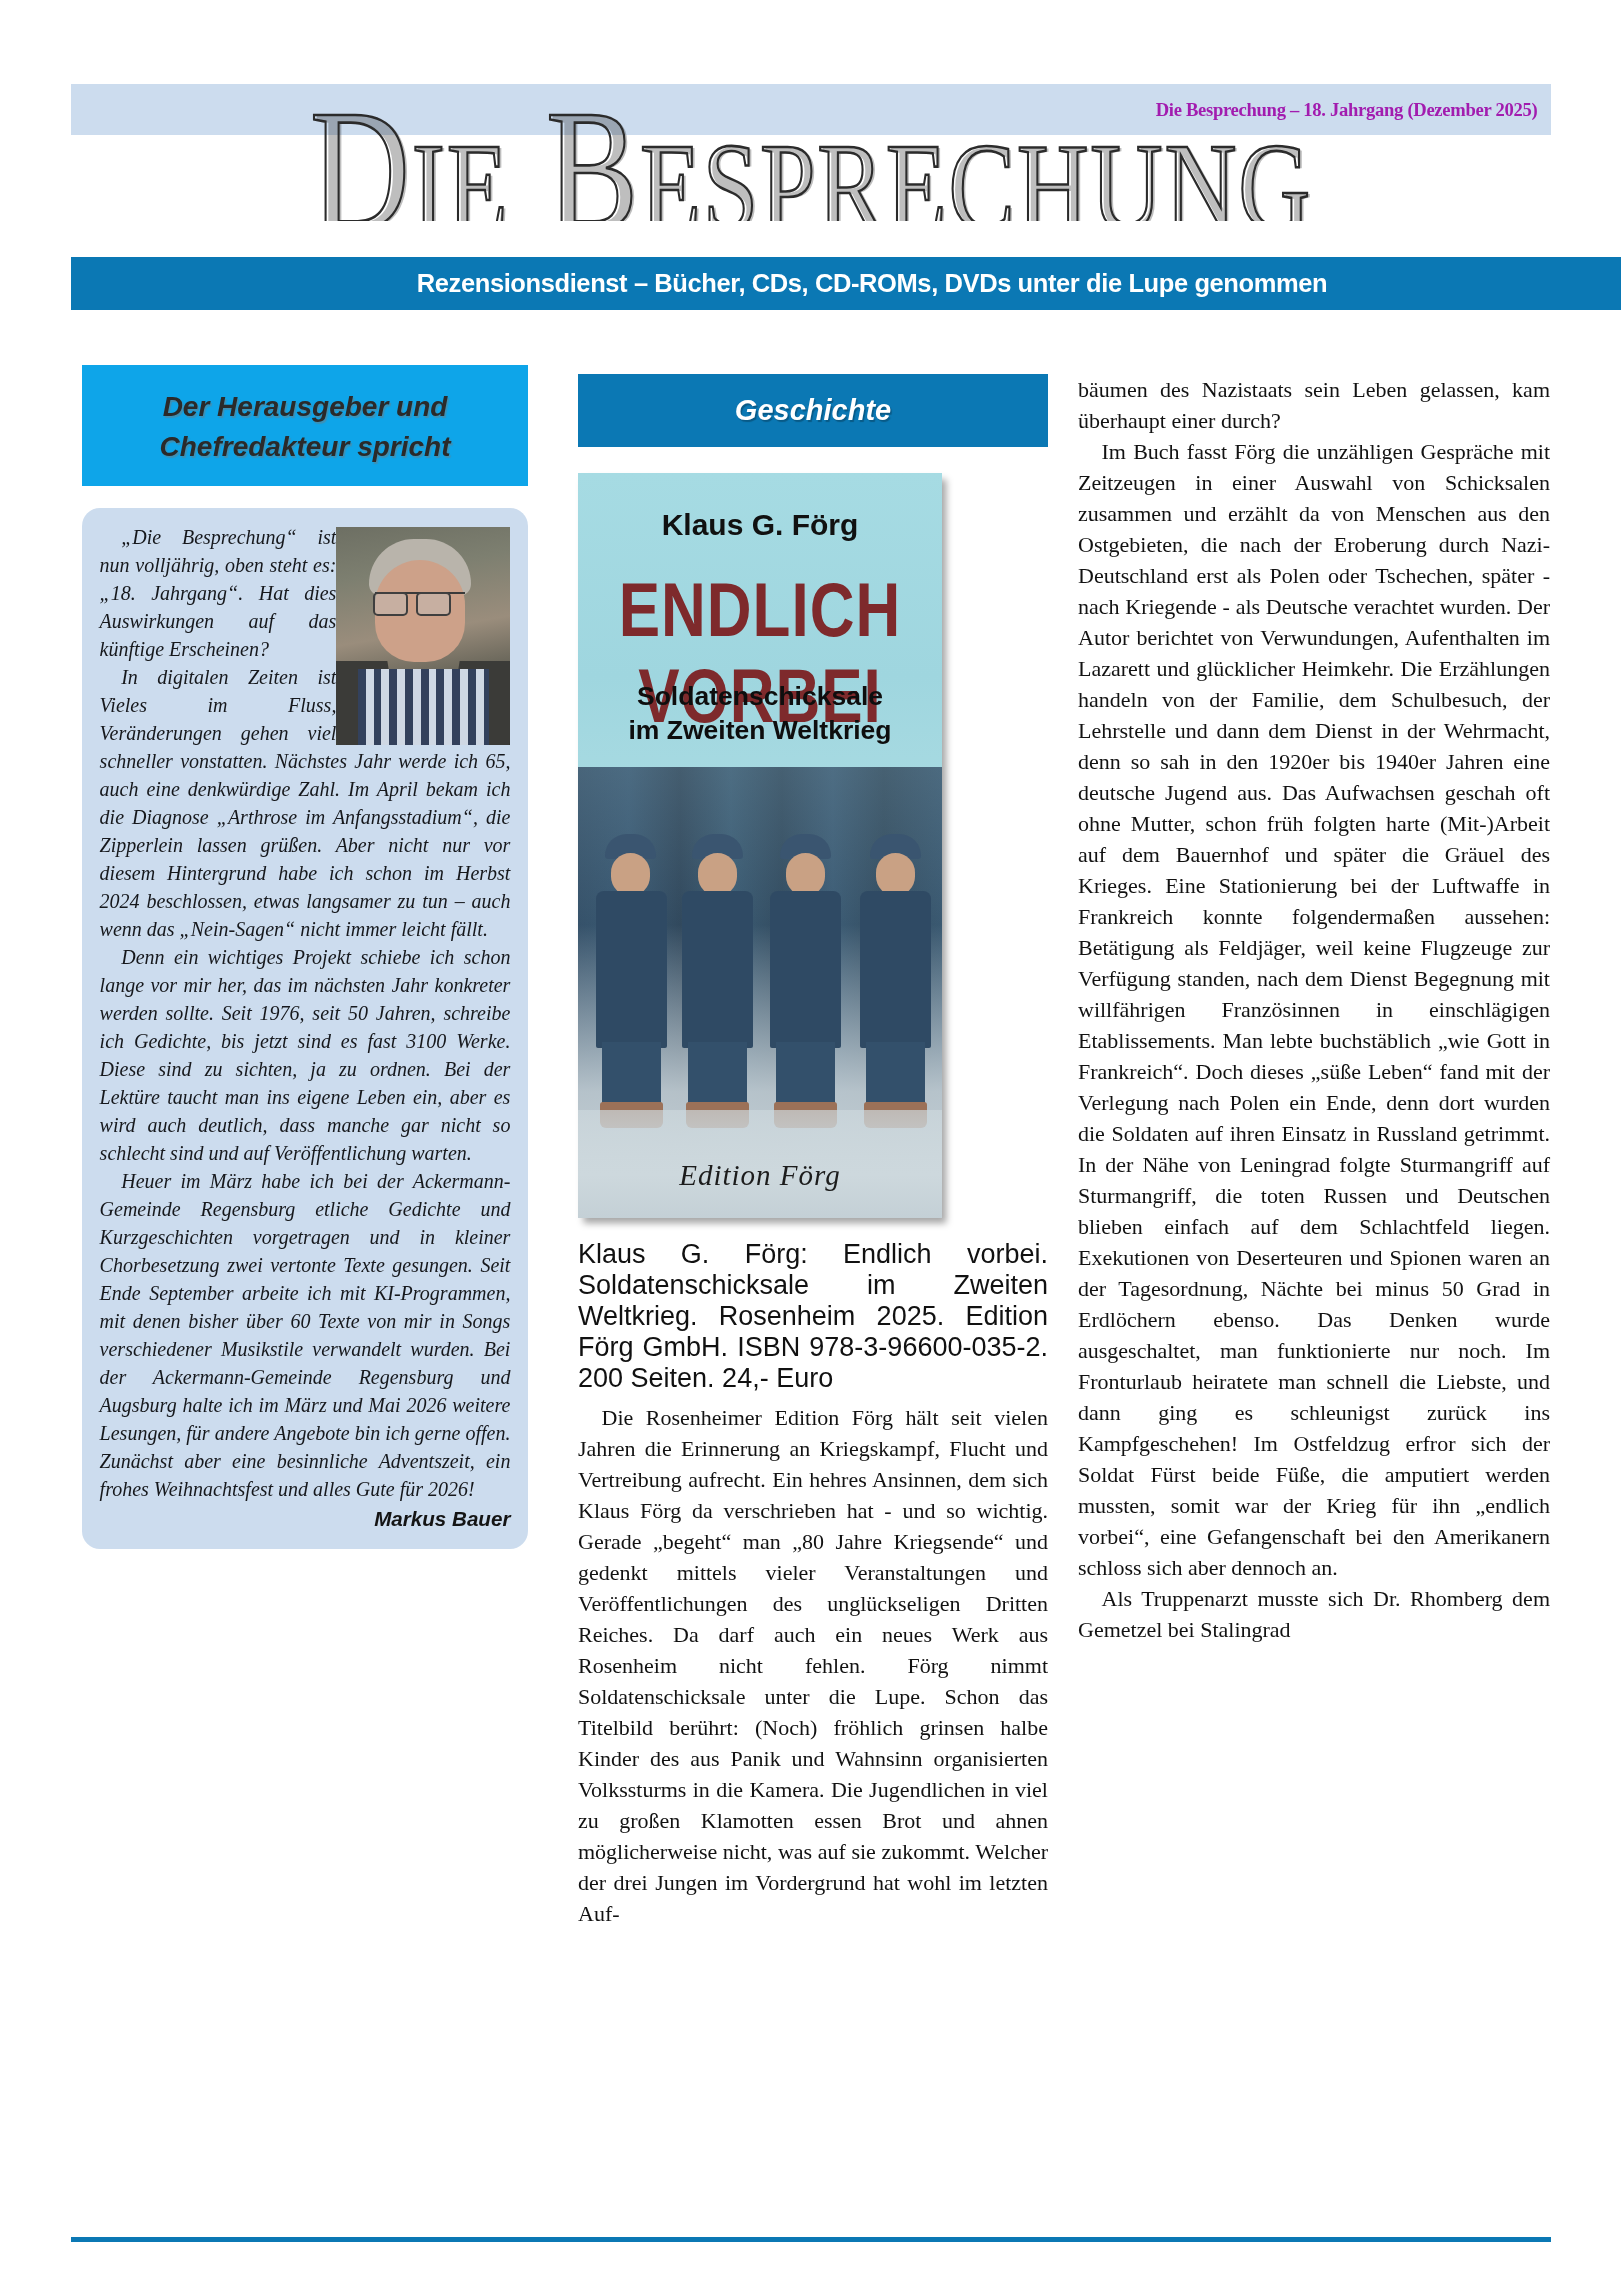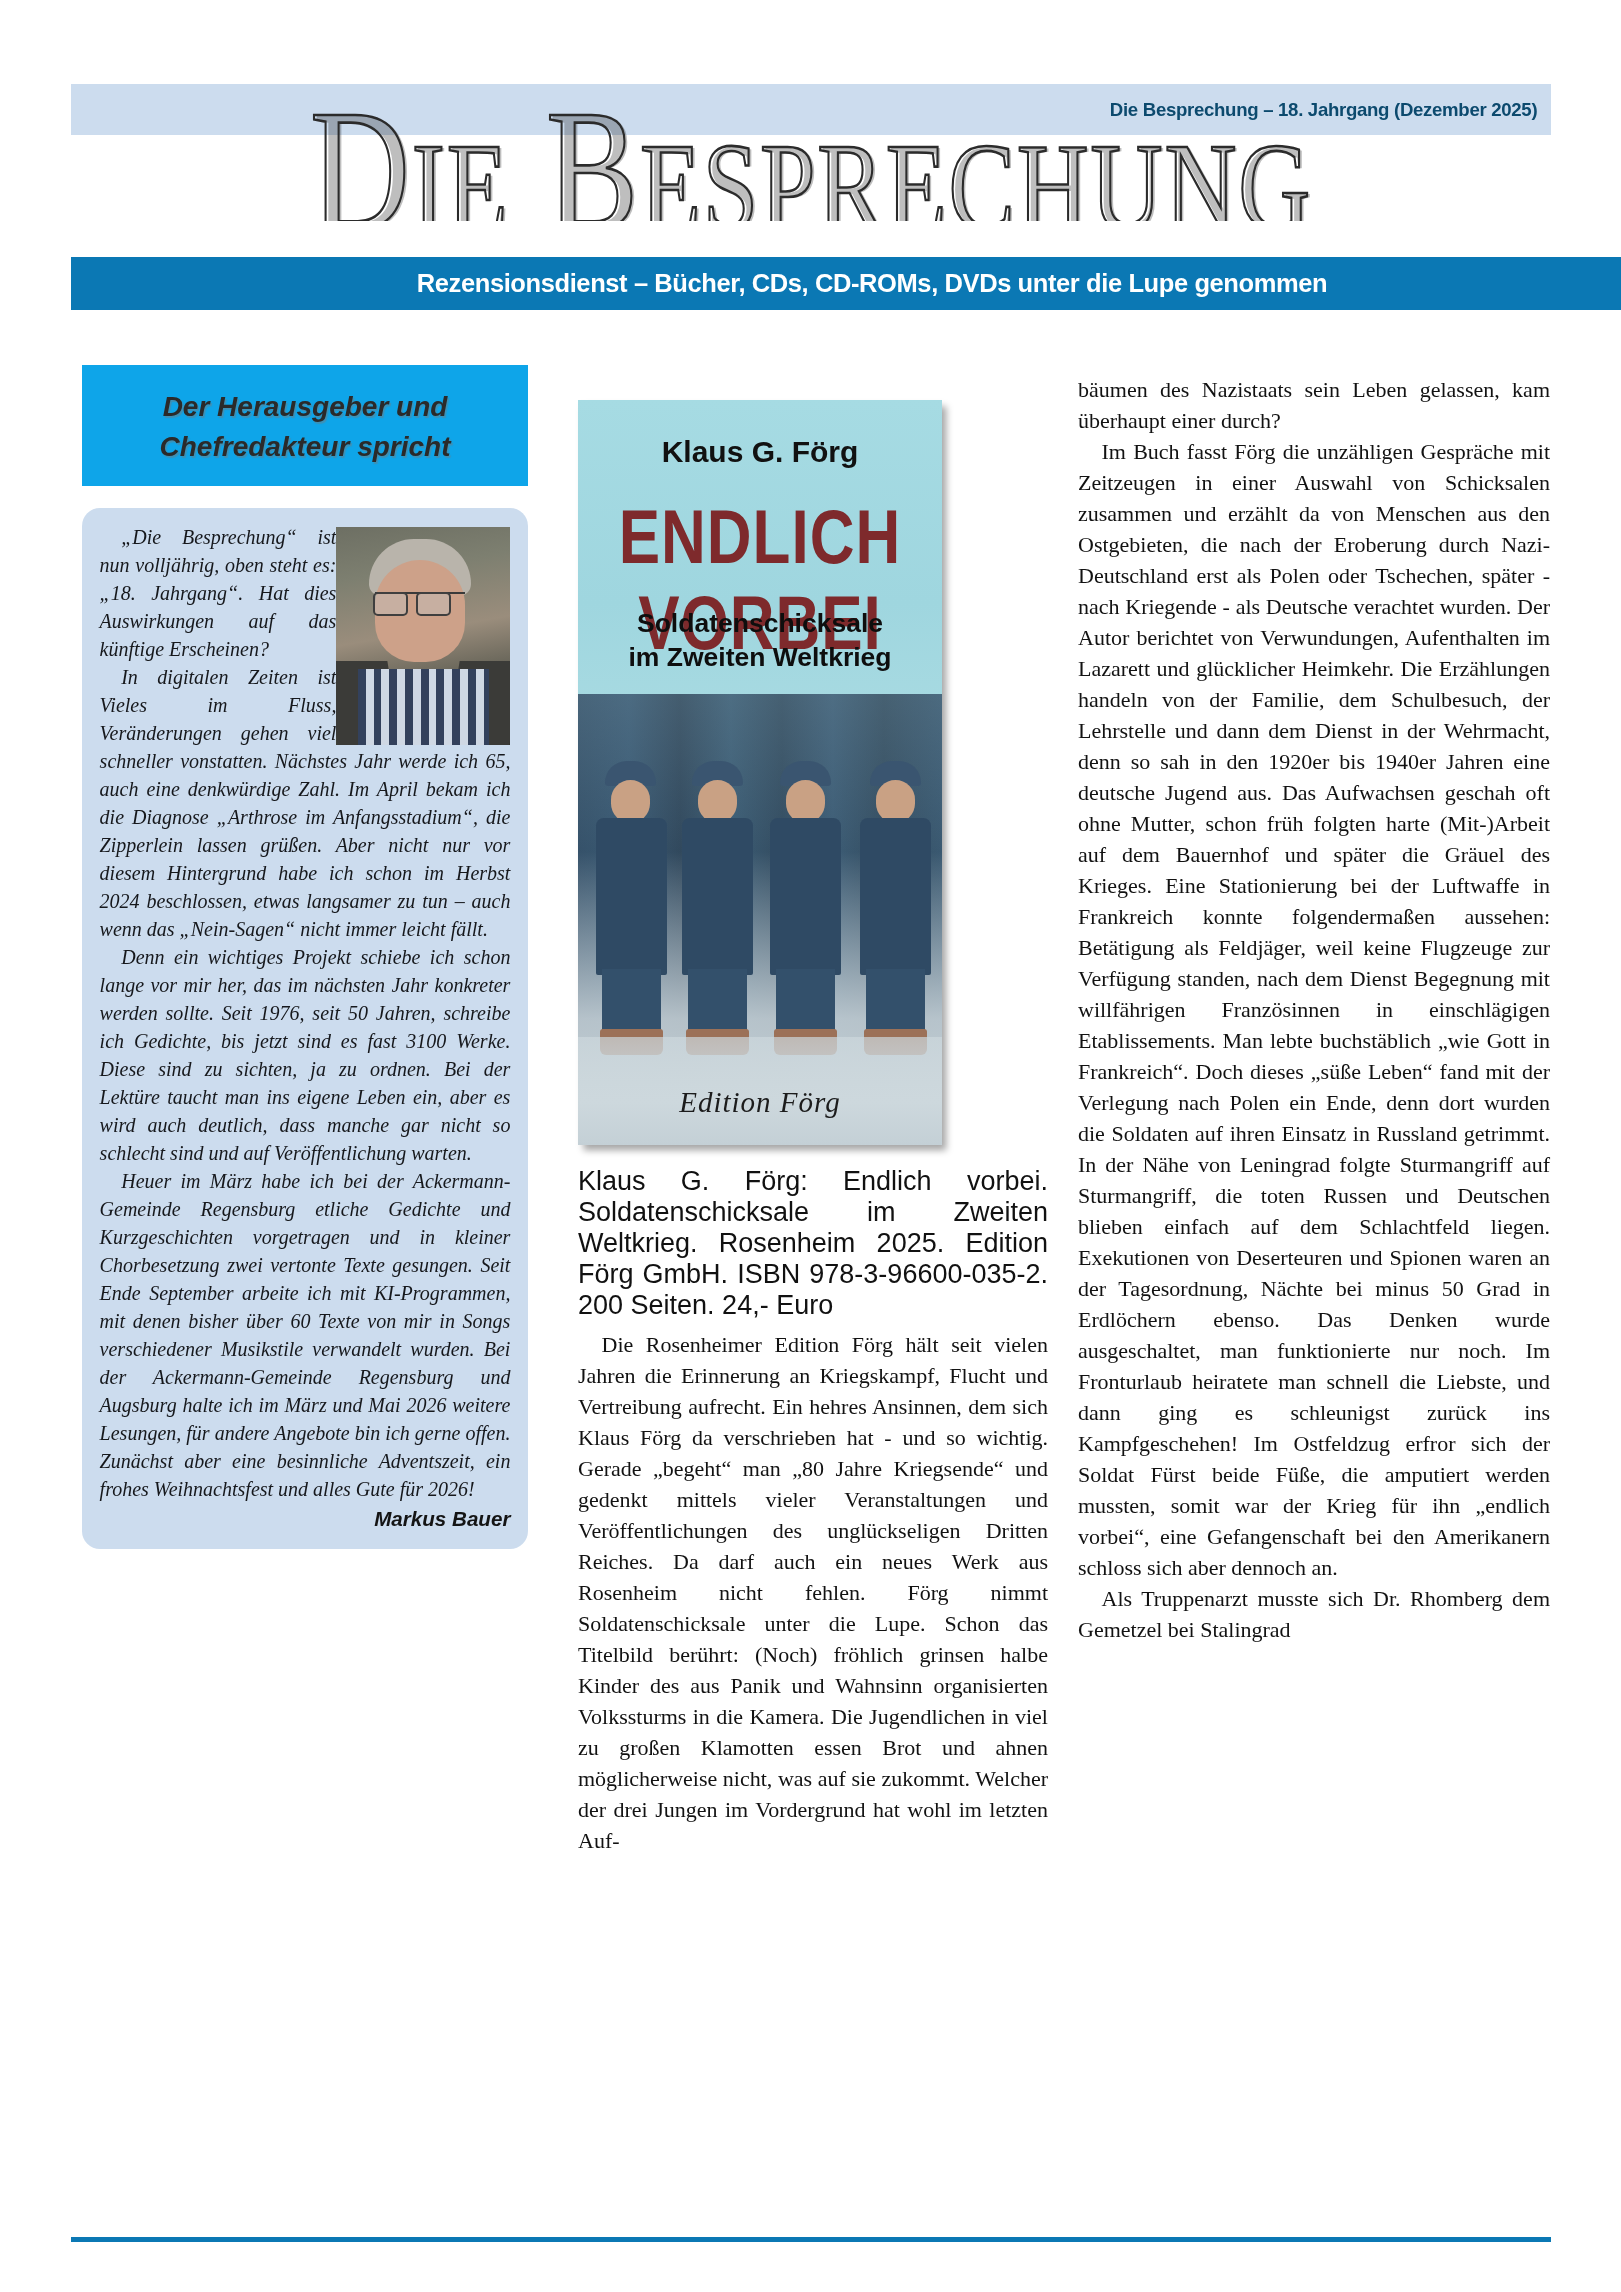--- a/index.html
+++ b/index.html
@@ -29,24 +29,24 @@
     position: absolute;
     left: 71px; top: 84px;
     width: 1480px;
     height: 51px;
     background: #ccdcee;
   }
   .masthead-issue {
     position: absolute;
     right: 13.7px; top: 50%;
     transform: translateY(-50%);
-    font-family: Liberation Sans, sans-serif;
+    font-family: Liberation Serif, serif;
     font-weight: bold;
     font-size: 18.6px;
-    color: #0c4a6e;
+    color: #a21caf;
     letter-spacing: -0.3px;
     white-space: nowrap;
   }
 
   .title-wrap {
     position: absolute;
     left: 71px; top: 94px;
     width: 1480px;
     height: 127px;
     text-align: center;
@@ -363,20 +363,23 @@
       <p>In digitalen Zeiten ist Vieles im Fluss, Veränderungen gehen viel schneller vonstatten. Nächstes Jahr werde ich 65, auch eine denkwürdige Zahl. Im April bekam ich die Diagnose „Arthrose im Anfangsstadium“, die Zipperlein lassen grüßen. Aber nicht nur vor diesem Hintergrund habe ich schon im Herbst 2024 beschlossen, etwas langsamer zu tun – auch wenn das „Nein-Sagen“ nicht immer leicht fällt.</p>
       <p>Denn ein wichtiges Projekt schiebe ich schon lange vor mir her, das im nächsten Jahr konkreter werden sollte. Seit 1976, seit 50 Jahren, schreibe ich Gedichte, bis jetzt sind es fast 3100 Werke. Diese sind zu sichten, ja zu ordnen. Bei der Lektüre taucht man ins eigene Leben ein, aber es wird auch deutlich, dass manche gar nicht so schlecht sind und auf Veröffentlichung warten.</p>
       <p>Heuer im März habe ich bei der Ackermann-Gemeinde Regensburg etliche Gedichte und Kurzgeschichten vorgetragen und in kleiner Chorbesetzung zwei vertonte Texte gesungen. Seit Ende September arbeite ich mit KI-Programmen, mit denen bisher über 60 Texte von mir in Songs verschiedener Musikstile verwandelt wurden. Bei der Ackermann-Gemeinde Regensburg und Augsburg halte ich im März und Mai 2026 weitere Lesungen, für andere Angebote bin ich gerne offen. Zunächst aber eine besinnliche Adventszeit, ein frohes Weihnachtsfest und alles Gute für 2026!</p>
 
       <div class="signature">Markus Bauer</div>
     </div>
   </div>
 
   <div class="col-mid">
 
+    <div class="box-head-blue">
+      <h2>Geschichte</h2>
+    </div>
 
     <div class="cover-wrap">
       <div class="cover-sky"></div>
       <div class="cover-author">Klaus G. Förg</div>
       <div class="cover-title">ENDLICH VORBEI</div>
       <div class="cover-sub">
         <div>Soldatenschicksale</div>
         <div>im Zweiten Weltkrieg</div>
       </div>
       <div class="cover-photo">

